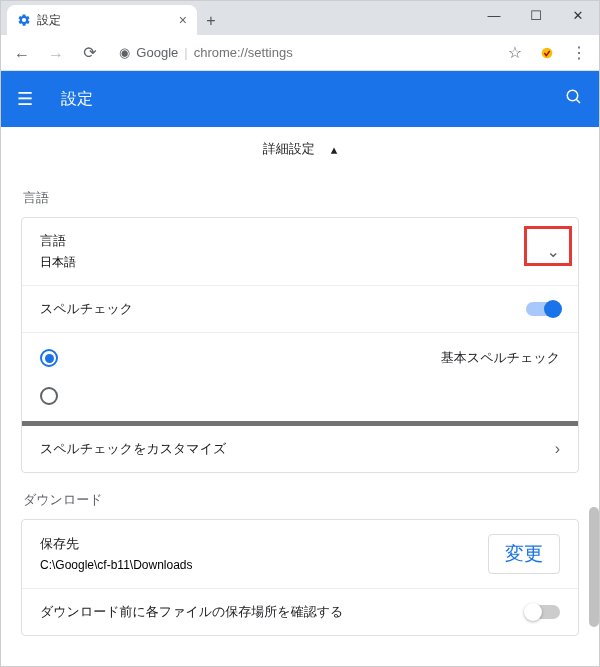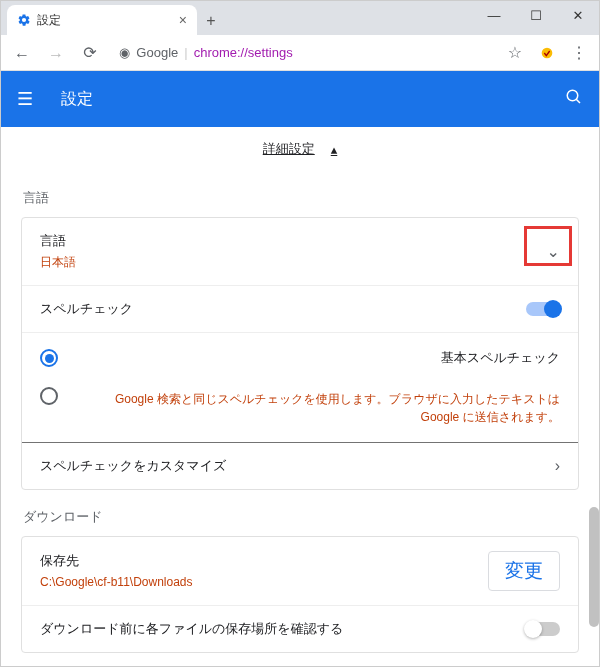--- a/index.html
+++ b/index.html
@@ -16,41 +16,41 @@
 .tab-title { flex: 1; }
 .tab-close { color: #666; font-size: 14px; }
 .new-tab { width: 28px; height: 28px; display: flex; align-items: center; justify-content: center; color: #555; font-size: 16px; }
 
 
 .addr-bar { height: 36px; background: #fff; border-bottom: 1px solid #e0e0e0; display: flex; align-items: center; padding: 0 6px; gap: 4px; }
 .nav-btn { width: 30px; height: 30px; display: flex; align-items: center; justify-content: center; color: #5f6368; font-size: 16px; border-radius: 50%; }
 .nav-btn.disabled { color: #bbb; }
 .url-box { flex: 1; height: 28px; display: flex; align-items: center; padding: 0 10px; gap: 6px; font-size: 13px; color: #5f6368; }
 .site-chip { display: flex; align-items: center; gap: 6px; }
-.url-text { color: #a21caf; }
+.url-text { color: #737373; }
 .star-btn, .ext-btn, .menu-btn { width: 28px; height: 28px; display: flex; align-items: center; justify-content: center; color: #5f6368; }
 .ext-btn svg { width: 16px; height: 16px; }
 
 
 .blue-header { height: 56px; background: #1a73e8; display: flex; align-items: center; padding: 0 16px; color: #fff; }
 .hamburger { width: 24px; margin-right: 20px; font-size: 18px; }
 .header-title { font-size: 16px; flex: 1; }
 .search-btn { font-size: 18px; }
 
 
 .content { padding: 0; background: #fff; position: relative; }
-.adv-settings { height: 44px; display: flex; align-items: center; justify-content: center; gap: 16px; font-size: 13px; color: #202124; text-decoration: underline; }
+.adv-settings { height: 44px; display: flex; align-items: center; justify-content: center; gap: 16px; font-size: 13px; color: #202124; }
 
 .section-title { font-size: 13px; color: #5f6368; padding: 18px 22px 10px; }
 .card { margin: 0 20px; border: 1px solid #e0e0e0; border-radius: 4px; background: #fff; }
 .row { padding: 14px 18px; border-bottom: 1px solid #eee; display: flex; align-items: center; position: relative; }
 .row:last-child { border-bottom: none; }
 .row-body { flex: 1; }
 .row-label { font-size: 13px; color: #202124; }
-.row-sub { font-size: 12px; color: #c2410c; margin-top: 3px; line-height: 1.5; }
+.row-sub { font-size: 12px; color: #000000; margin-top: 3px; line-height: 1.5; }
 
 .expand-icon { color: #5f6368; }
 .highlight-box { position: absolute; border: 3px solid #e53935; width: 48px; height: 40px; right: 6px; top: 8px; }
 
 .toggle { width: 34px; height: 14px; border-radius: 7px; position: relative; }
 .toggle.on { background: #a8c7fa; }
 .toggle.off { background: #ccc; }
 .toggle-knob { width: 18px; height: 18px; border-radius: 50%; position: absolute; top: -2px; }
 .toggle.on .toggle-knob { background: #1a73e8; right: -2px; }
 .toggle.off .toggle-knob { background: #fff; left: -2px; box-shadow: 0 1px 3px rgba(0,0,0,0.3); }
@@ -147,25 +147,24 @@
     <div style="padding: 6px 0;">
       <div class="radio-row">
         <div class="radio checked"></div>
         <div class="row-body">
           <div class="row-label">基本スペルチェック</div>
         </div>
       </div>
       <div class="radio-row">
         <div class="radio"></div>
         <div class="row-body">
-          <div class="row-sub">Google 検索と同じスペルチェックを使用します。ブラウザに入力したテキストは Google に送信されます。</div>
         </div>
       </div>
     </div>
-    <div class="row" style="border-top:1px solid #737373;">
+    <div class="row" style="border-top:5px solid #737373;">
       <div class="row-body">
         <div class="row-label">スペルチェックをカスタマイズ</div>
       </div>
       <span class="chevron-right">›</span>
     </div>
   </div>
 
   <div class="section-title">ダウンロード</div>
   <div class="card">
     <div class="row">

